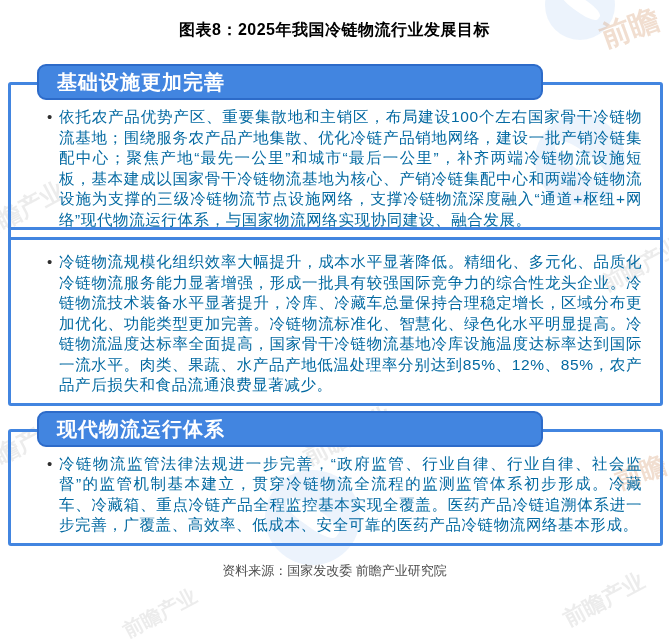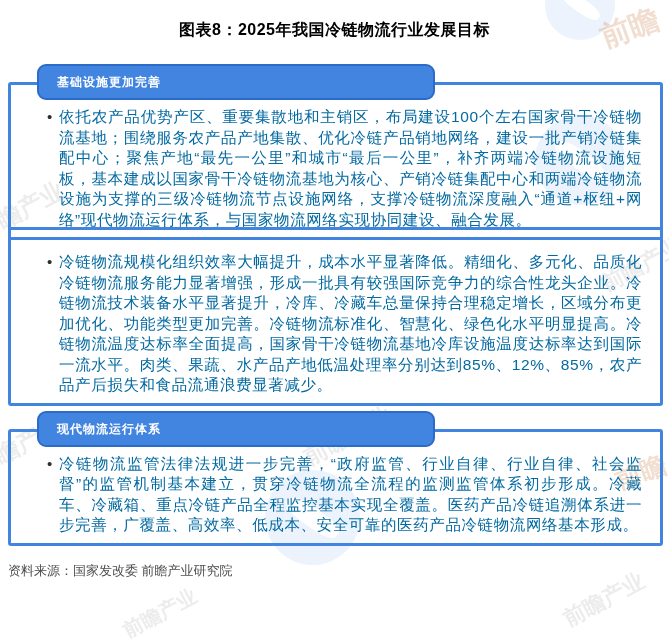--- a/index.html
+++ b/index.html
@@ -52,28 +52,28 @@
     letter-spacing: 0.5px;
   }
 
   .section { position: relative; margin: 0 6px 0 8px; }
   .section + .section { margin-top: 5px; }
 
   .section-header {
     position: relative;
     z-index: 3;
     margin-left: 29px;
-    width: 398px;
+    width: 506px;
     height: 36px;
     box-sizing: border-box;
     background: #4285e0;
     border: 2px solid #2d6bc9;
     border-radius: 9px;
     color: #ffffff;
-    font-size: 12px;
+    font-size: 20px;
     font-weight: bold;
     line-height: 32px;
     padding-left: 18px;
     letter-spacing: 1px;
   }
 
   .section-box {
     position: relative;
     z-index: 2;
     margin-top: -18px;
@@ -97,21 +97,21 @@
     font-size: 15.5px;
     line-height: 20.5px;
     letter-spacing: 0.6px;
     color: #0369a1;
     text-align: justify;
     word-break: break-all;
   }
 
   .footer {
     display: flex;
-    justify-content: space-between;
+    justify-content: center;
     align-items: center;
     padding: 16px 8px 0 8px;
     font-size: 13px;
     color: #4d4d4d;
   }
 </style>
 </head>
 <body>
 
 <div class="page">

